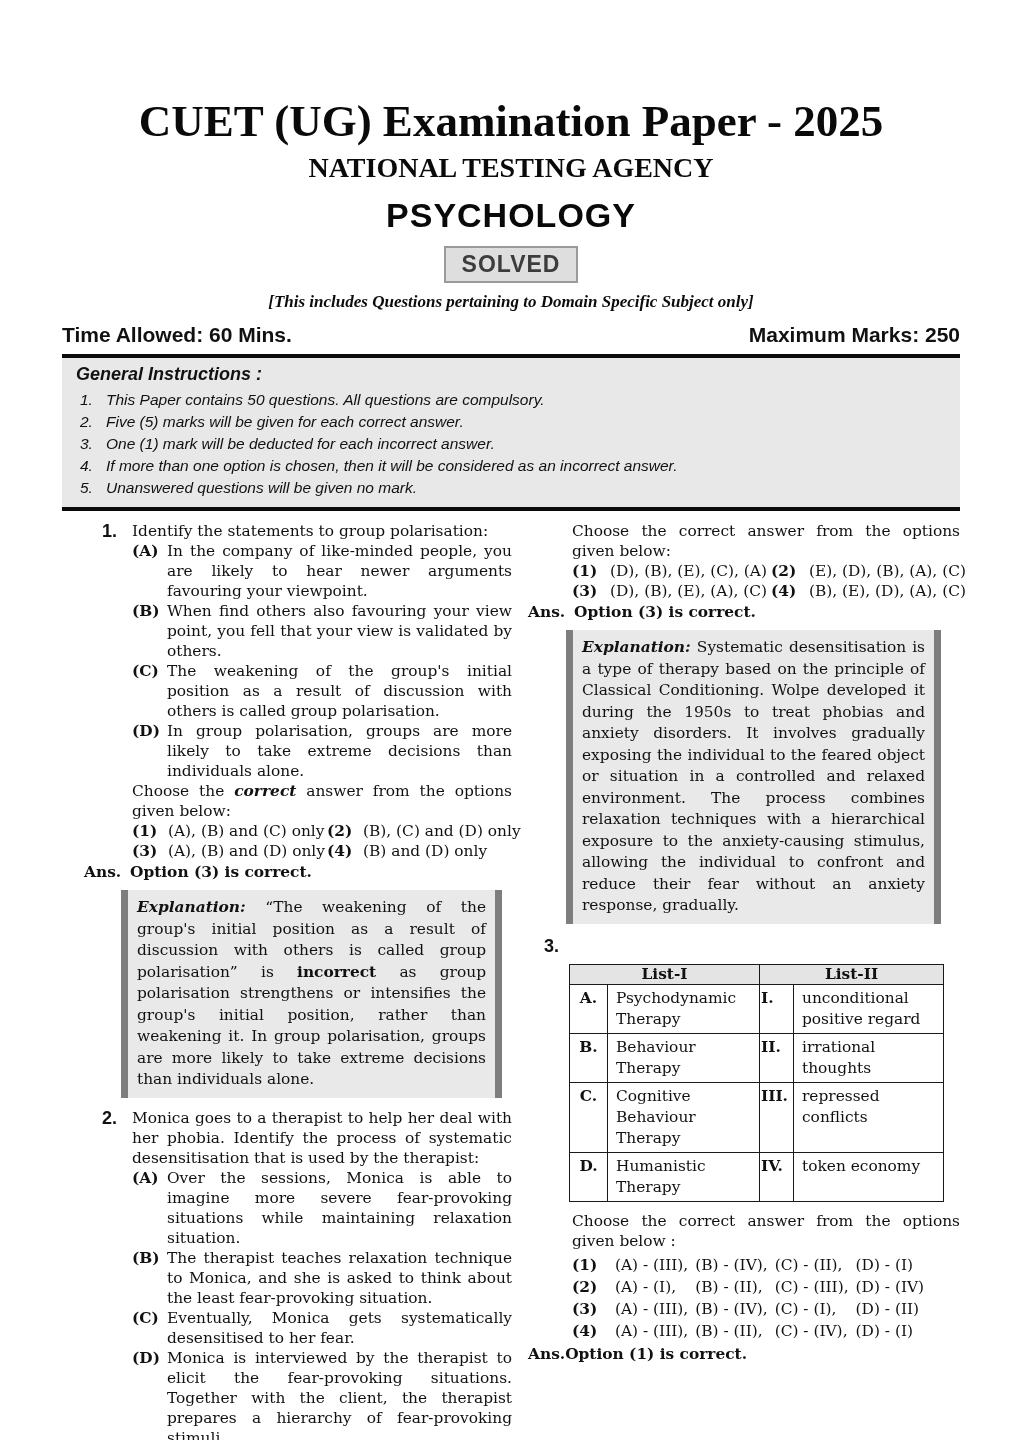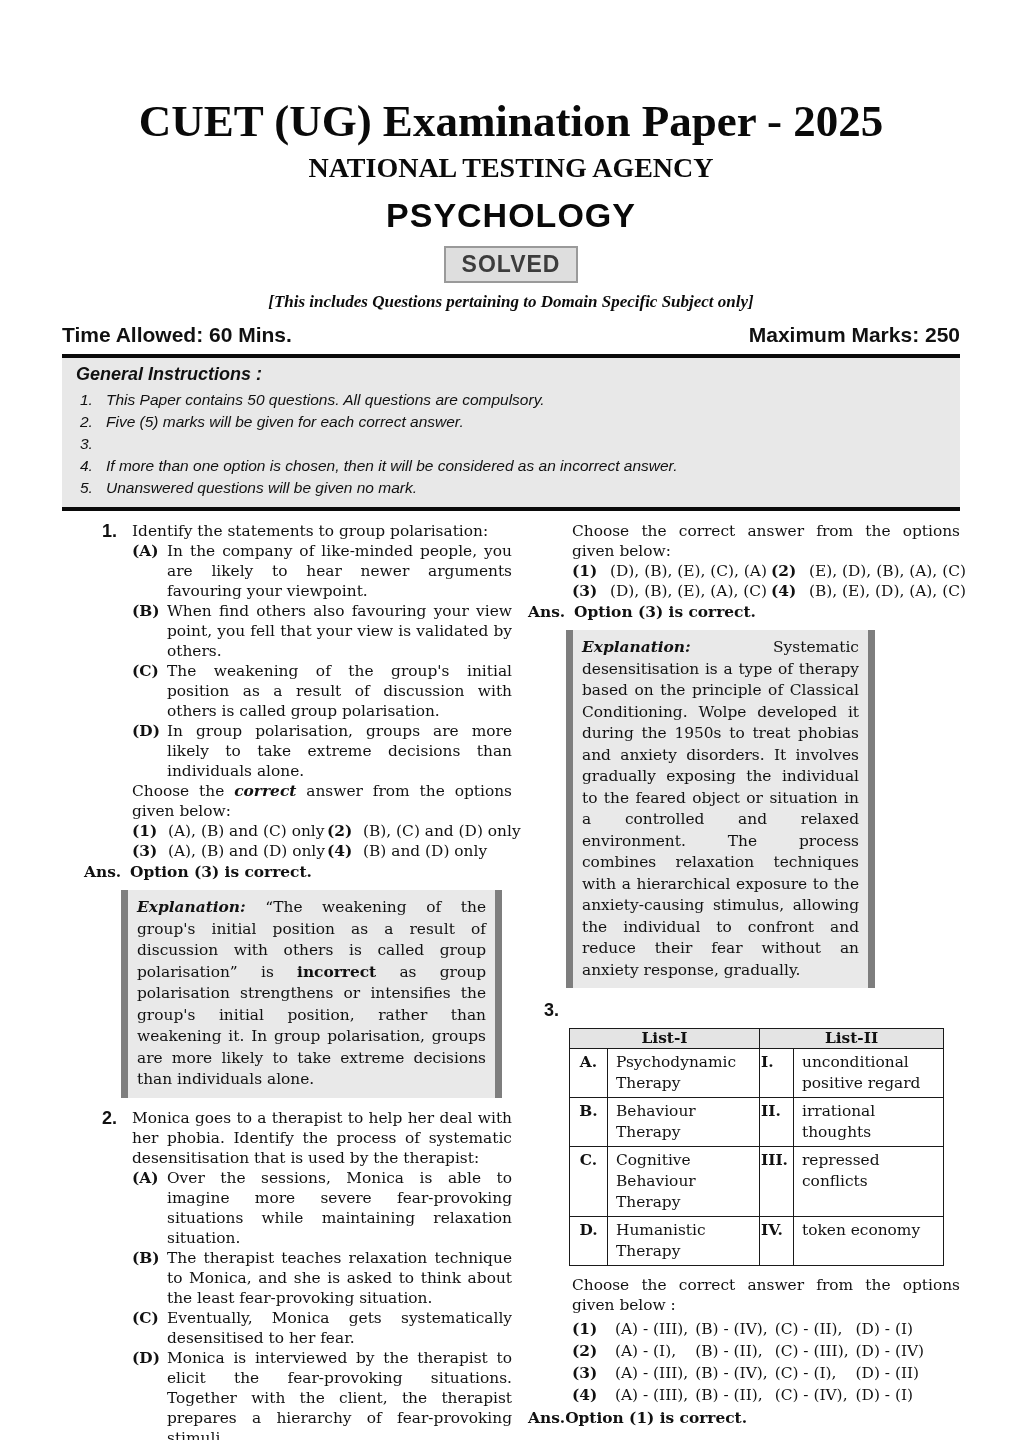--- a/index.html
+++ b/index.html
@@ -84,21 +84,21 @@
   .expl .expl-label { font-style:italic; font-weight:700; }
   .expl .b { font-weight:700; }
   .q2-block { margin-top:10px; }
   
   .col-right .choose-top { margin-left:44px; }
   .optgrid-r {
     margin-left:44px; display:grid;
     grid-template-columns:34px max-content 34px max-content;
     column-gap:4px; font-size:15.4px; line-height:20px;
   }
-  .expl-r { margin-left:38px; width:309px; }
+  .expl-r { margin-left:38px; width:375px; }
   .q3-head { display:flex; padding-left:16px; margin-top:12px; }
   .q3-head .b { font-weight:700; }
   
   .mtable {
     margin-top:8px; margin-left:41px; border-collapse:collapse;
     font-size:15.4px; line-height:21px;
   }
   .mtable th, .mtable td { border:1.5px solid #1a1a1a; vertical-align:top; }
   .mtable th {
     background:#e4e4e4; font-weight:700; text-align:center;
@@ -141,20 +141,21 @@
     <div class="gi-item">
       <span class="gi-num">1.</span>
       <span>This Paper contains 50 questions. All questions are compulsory.</span>
     </div>
     <div class="gi-item">
       <span class="gi-num">2.</span>
       <span>Five (5) marks will be given for each correct answer.</span>
     </div>
     <div class="gi-item">
       <span class="gi-num">3.</span>
+      <span>One (1) mark will be deducted for each incorrect answer.</span>
     </div>
     <div class="gi-item">
       <span class="gi-num">4.</span>
       <span>If more than one option is chosen, then it will be considered as an incorrect answer.</span>
     </div>
     <div class="gi-item">
       <span class="gi-num">5.</span>
       <span>Unanswered questions will be given no mark.</span>
     </div>
   </div>

